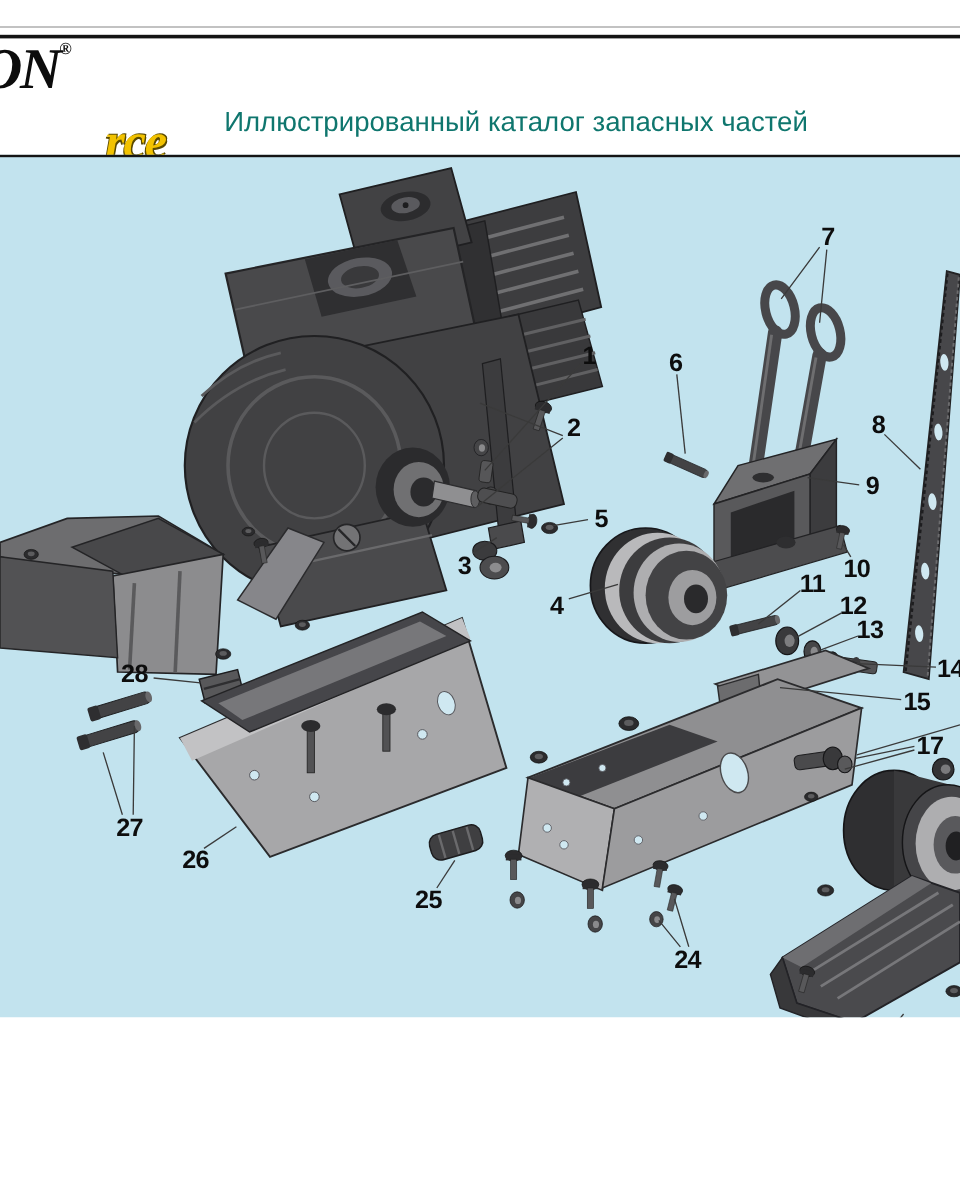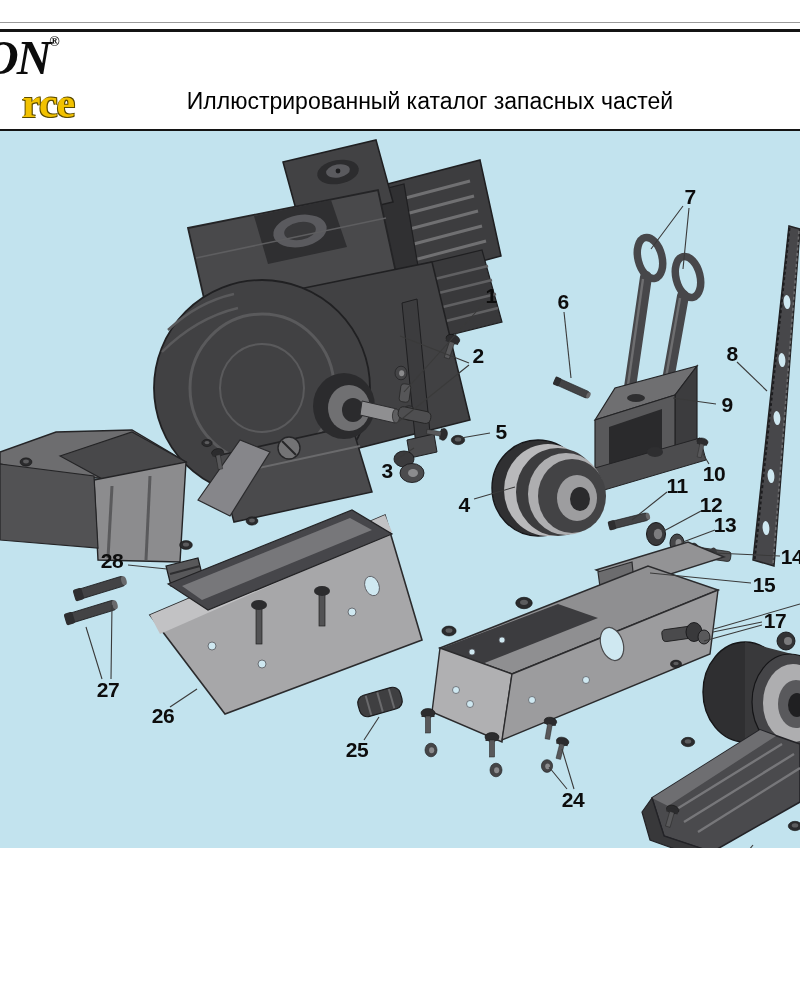--- a/index.html
+++ b/index.html
@@ -12,29 +12,30 @@
   }
   .rule-thin{position:absolute;left:0;top:22px;width:800px;height:1px;background:#9a9a9a;}
   .rule-black{position:absolute;left:0;top:29px;width:800px;height:3px;background:var(--ink);}
   .logo{position:absolute;left:-16px;top:34px;width:220px;line-height:1;}
   .logo .brand-top{
     font-family:"Liberation Serif",serif;font-style:italic;font-weight:bold;
     font-size:48px;color:#0c0c0c;letter-spacing:-2px;
   }
   .logo .reg{font-size:14px;vertical-align:28px;letter-spacing:0;}
   .logo .brand-bottom{
-    display:block;margin-left:38px;margin-top:0;
-    font-family:"Liberation Serif",serif;font-weight:bold;
+    display:block;margin-left:38px;margin-top:16px;
+    font-family:"Liberation Serif",serif;font-style:italic;font-weight:bold;
     font-size:42px;color:var(--brand-yellow);
     text-shadow:1px 1px 0 #5a4a00, -1px 1px 0 #5a4a00, 1px -1px 0 #5a4a00;
     letter-spacing:-1px;
+    text-align:center;
   }
   .title{
     position:absolute;left:0;top:88px;width:800px;box-sizing:border-box;
-    padding-left:60px;text-align:center;font-size:23px;color:#000000;
+    padding-left:60px;text-align:center;font-size:23px;color:#0f766e;
   }
   .diagram{
     position:absolute;left:0;top:129px;width:800px;height:807px;
     background:var(--bg-blue);border-top:2px solid var(--ink);
   }
   .diagram svg{display:block;}
   text.callout{
     font-family:"Liberation Sans",sans-serif;font-weight:bold;font-size:21px;
     fill:#0d0d0d;letter-spacing:-0.5px;
   }

